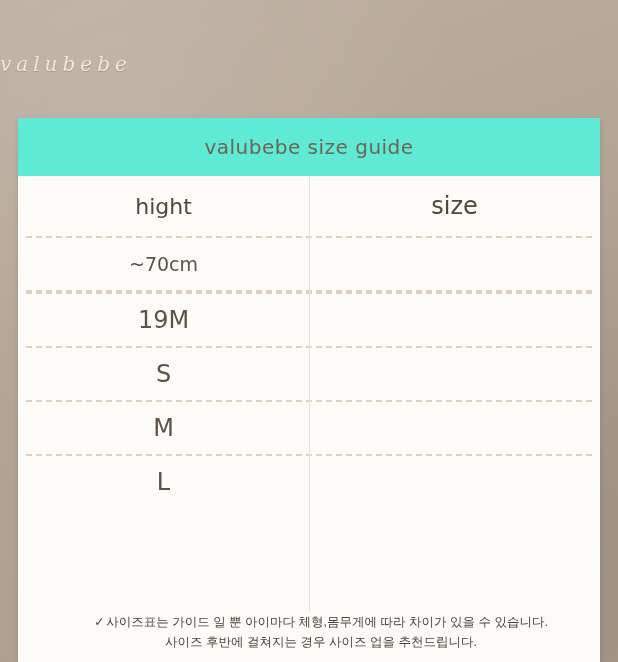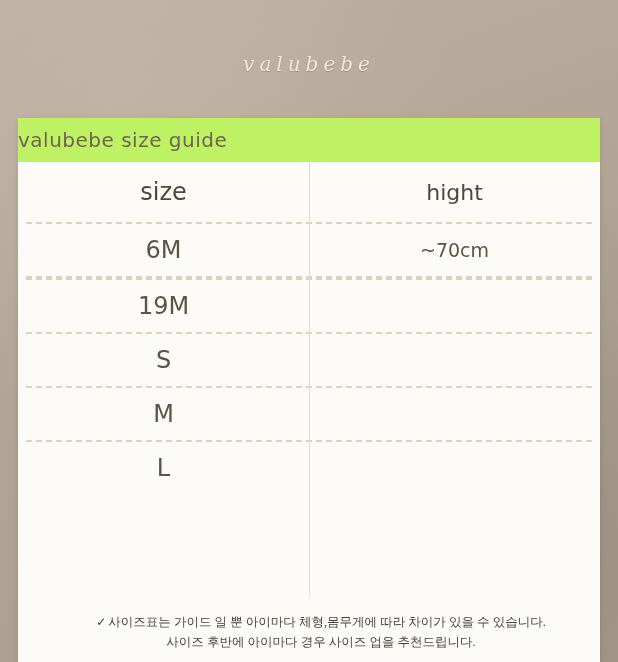--- a/index.html
+++ b/index.html
@@ -21,43 +21,42 @@
     background:
       radial-gradient(circle at 20% 15%, rgba(255,255,255,0.10), rgba(255,255,255,0) 45%),
       radial-gradient(circle at 85% 80%, rgba(0,0,0,0.10), rgba(0,0,0,0) 50%),
       linear-gradient(160deg, #bdb0a1 0%, #b4a696 40%, #ab9d8d 100%);
   }
   .brand {
     position: absolute;
     top: 52px;
     left: 0;
     width: 100%;
-    text-align: center;
     font-family: "DejaVu Serif", serif;
     font-style: italic;
     font-size: 20px;
     letter-spacing: 5px;
     color: #efe9e0;
     text-shadow: 0 1px 1px rgba(0,0,0,0.18);
   }
   .card {
     position: absolute;
     left: 18px;
     top: 118px;
     width: 582px;
     height: 544px;
     background: #fdfbf7;
     box-shadow: 0 2px 6px rgba(0,0,0,0.12);
   }
   .card-header {
-    height: 44px;
-    background: #bef264;
+    height: 58px;
+    background: #5eead4;
     display: flex;
     align-items: center;
-    justify-content: flex-start;
+    justify-content: center;
   }
   .card-header .title {
     font-family: "DejaVu Sans", sans-serif;
     font-size: 20px;
     color: #6f6452;
     letter-spacing: 0.5px;
   }
   .table {
     position: relative;
     width: 100%;
@@ -101,21 +100,21 @@
   }
   .footer {
     position: absolute;
     left: 0;
     bottom: 10px;
     width: 100%;
     text-align: center;
     line-height: 1.55;
   }
   .footer .line {
-    font-family: Liberation Serif, serif;
+    font-family: Liberation Sans, sans-serif;
     font-size: 12.5px;
     color: #4a4238;
     padding-left: 24px;
   }
   .footer .check {
     font-size: 12px;
     color: #4a4238;
     margin-right: 2px;
   }
 </style>
@@ -129,27 +128,26 @@
 <div class="card">
 
   <div class="card-header">
     <div class="title">valubebe size guide</div>
   </div>
 
   <div class="table">
     <div class="vdivider"></div>
 
     <div class="row head">
+      <div class="cell">hight</div>
       <div class="cell left">size</div>
-      <div class="cell">hight</div>
     </div>
     <div class="dashed"></div>
 
     <div class="row">
-      <div class="cell left">6M</div>
       <div class="cell">~70cm</div>
     </div>
     <div class="dashed"></div>
 
     <div class="dashed"></div>
 
     <div class="row">
       <div class="cell left">19M</div>
     </div>
     <div class="dashed"></div>
@@ -164,16 +162,16 @@
     </div>
     <div class="dashed"></div>
 
     <div class="row">
       <div class="cell left">L</div>
     </div>
   </div>
 
   <div class="footer">
     <div class="line"><span class="check">✓</span><span>사이즈표는 가이드 일 뿐 아이마다 체형,몸무게에 따라 차이가 있을 수 있습니다.</span></div>
-    <div class="line">사이즈 후반에 아이마다 경우 사이즈 업을 추천드립니다.</div>
+    <div class="line">사이즈 후반에 걸쳐지는 경우 사이즈 업을 추천드립니다.</div>
   </div>
 
 </div>
 
 </body></html>

